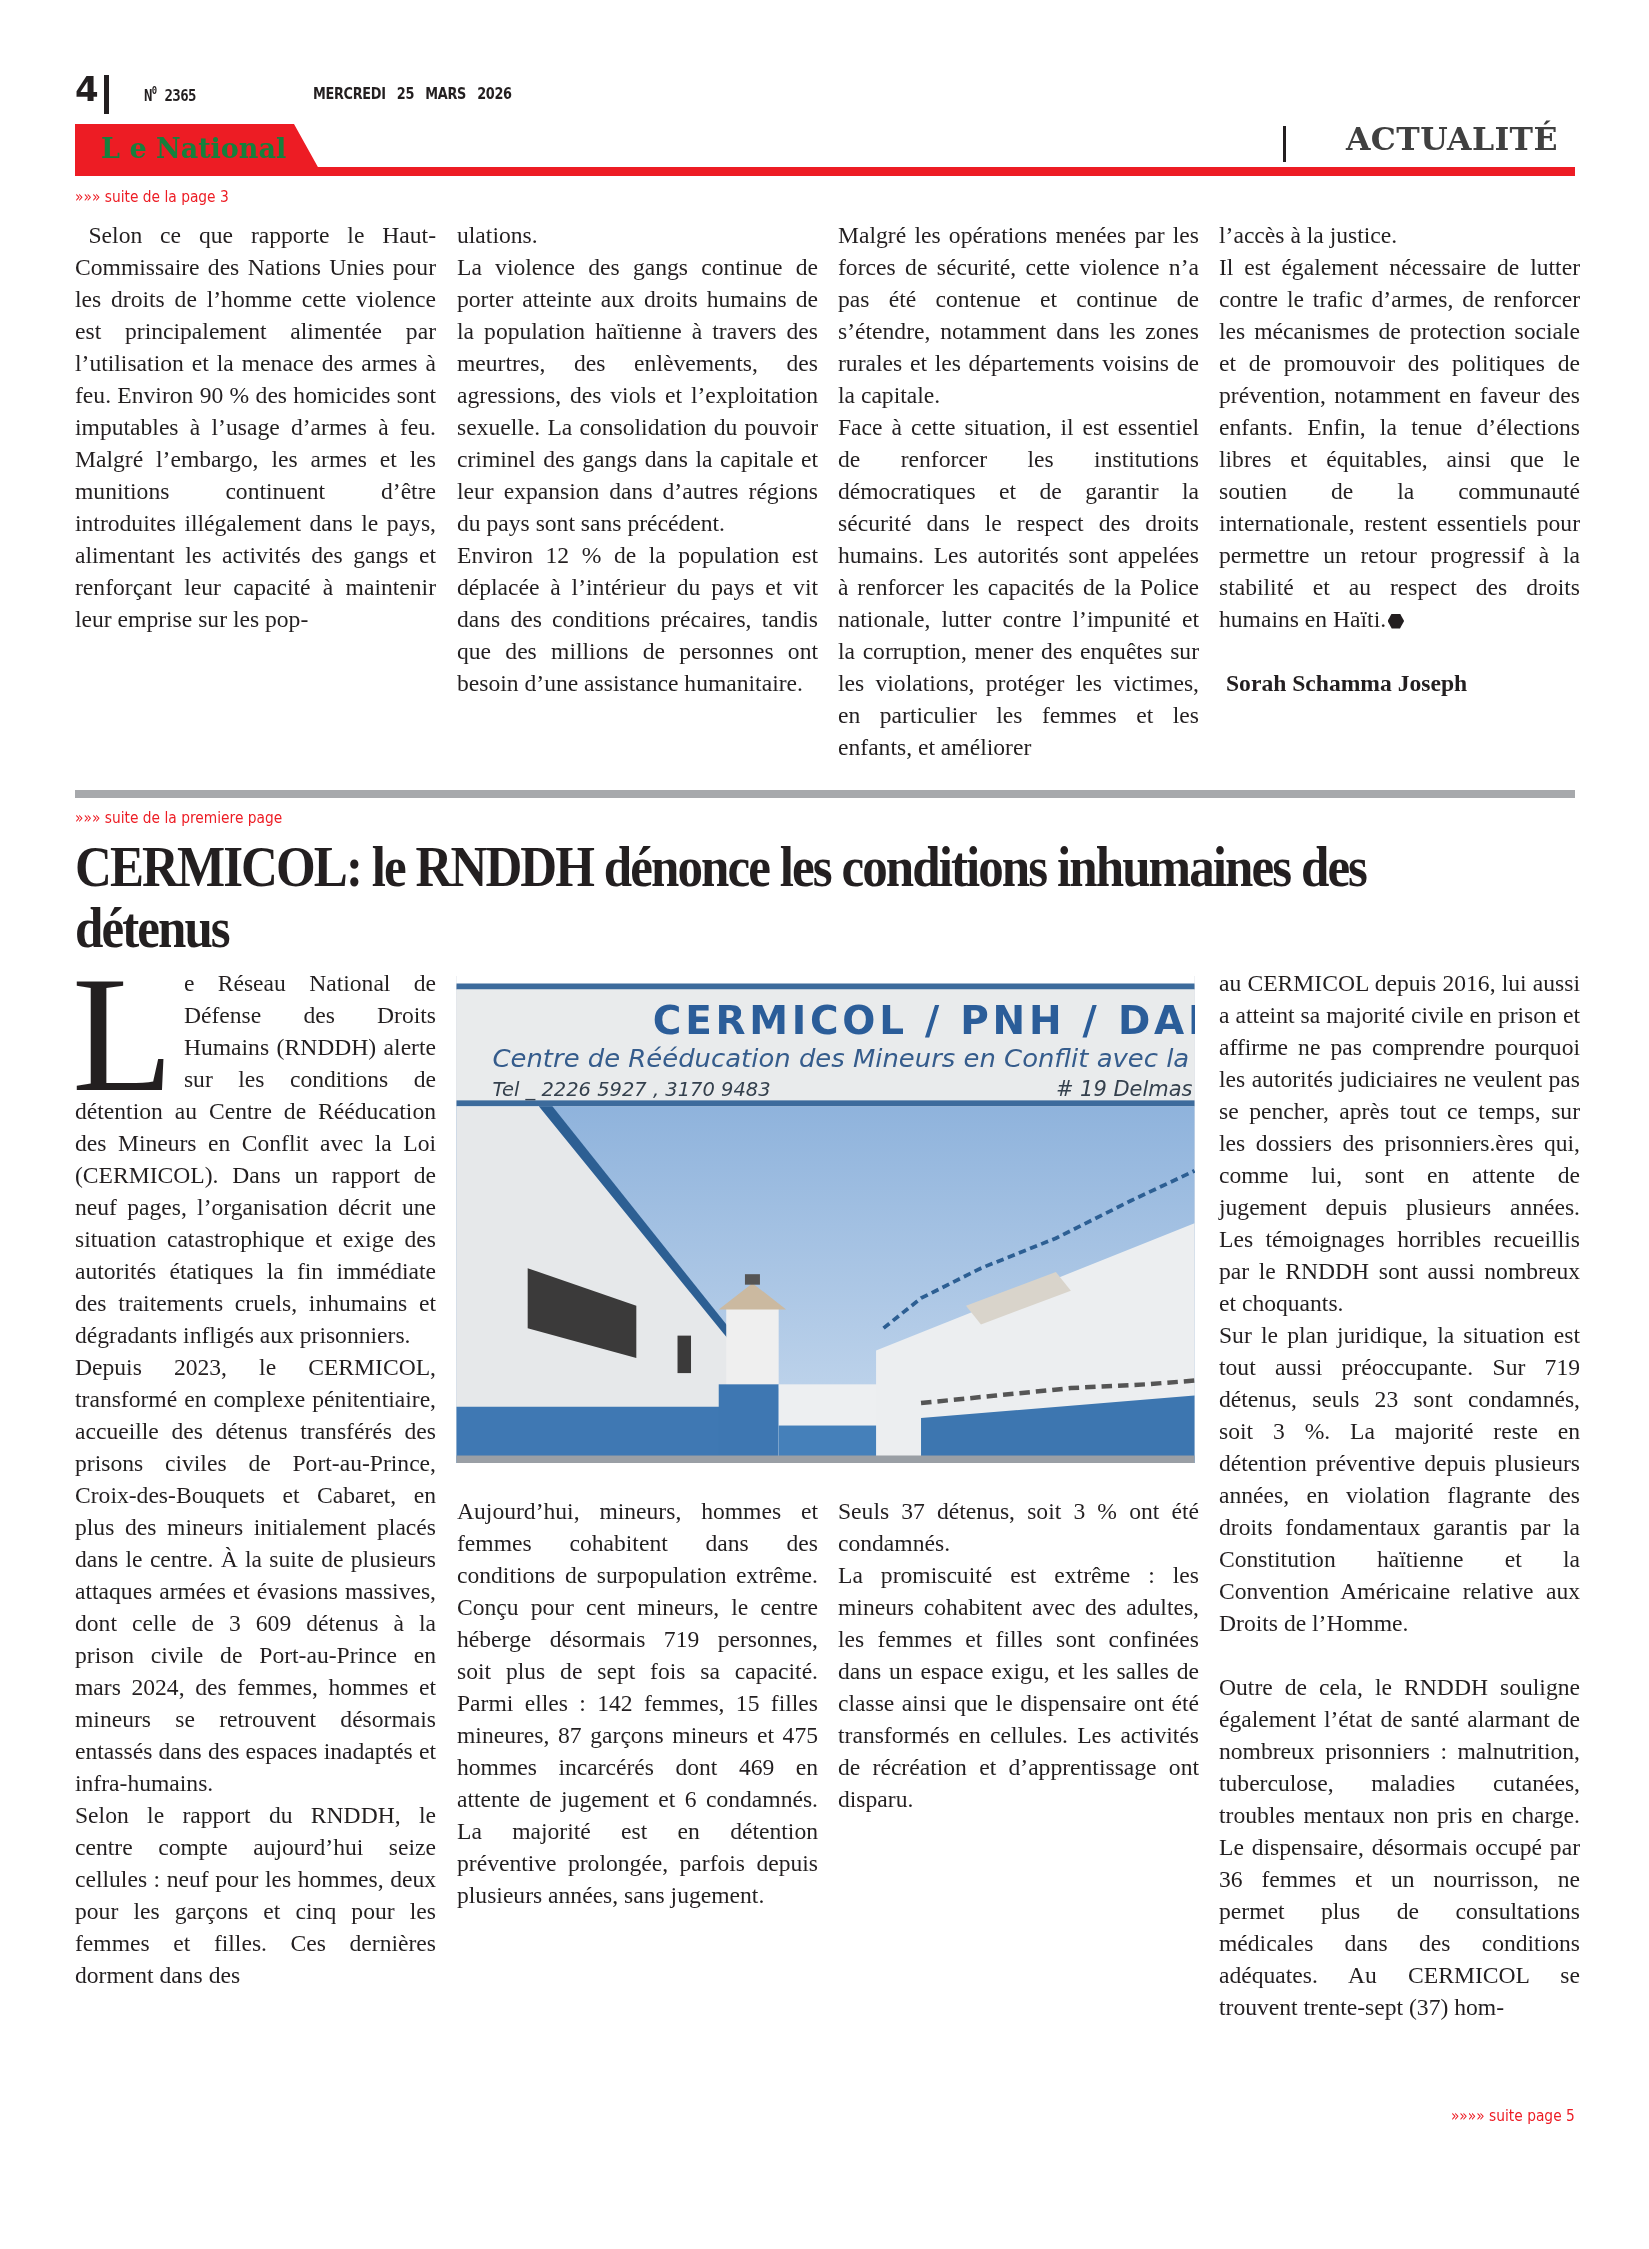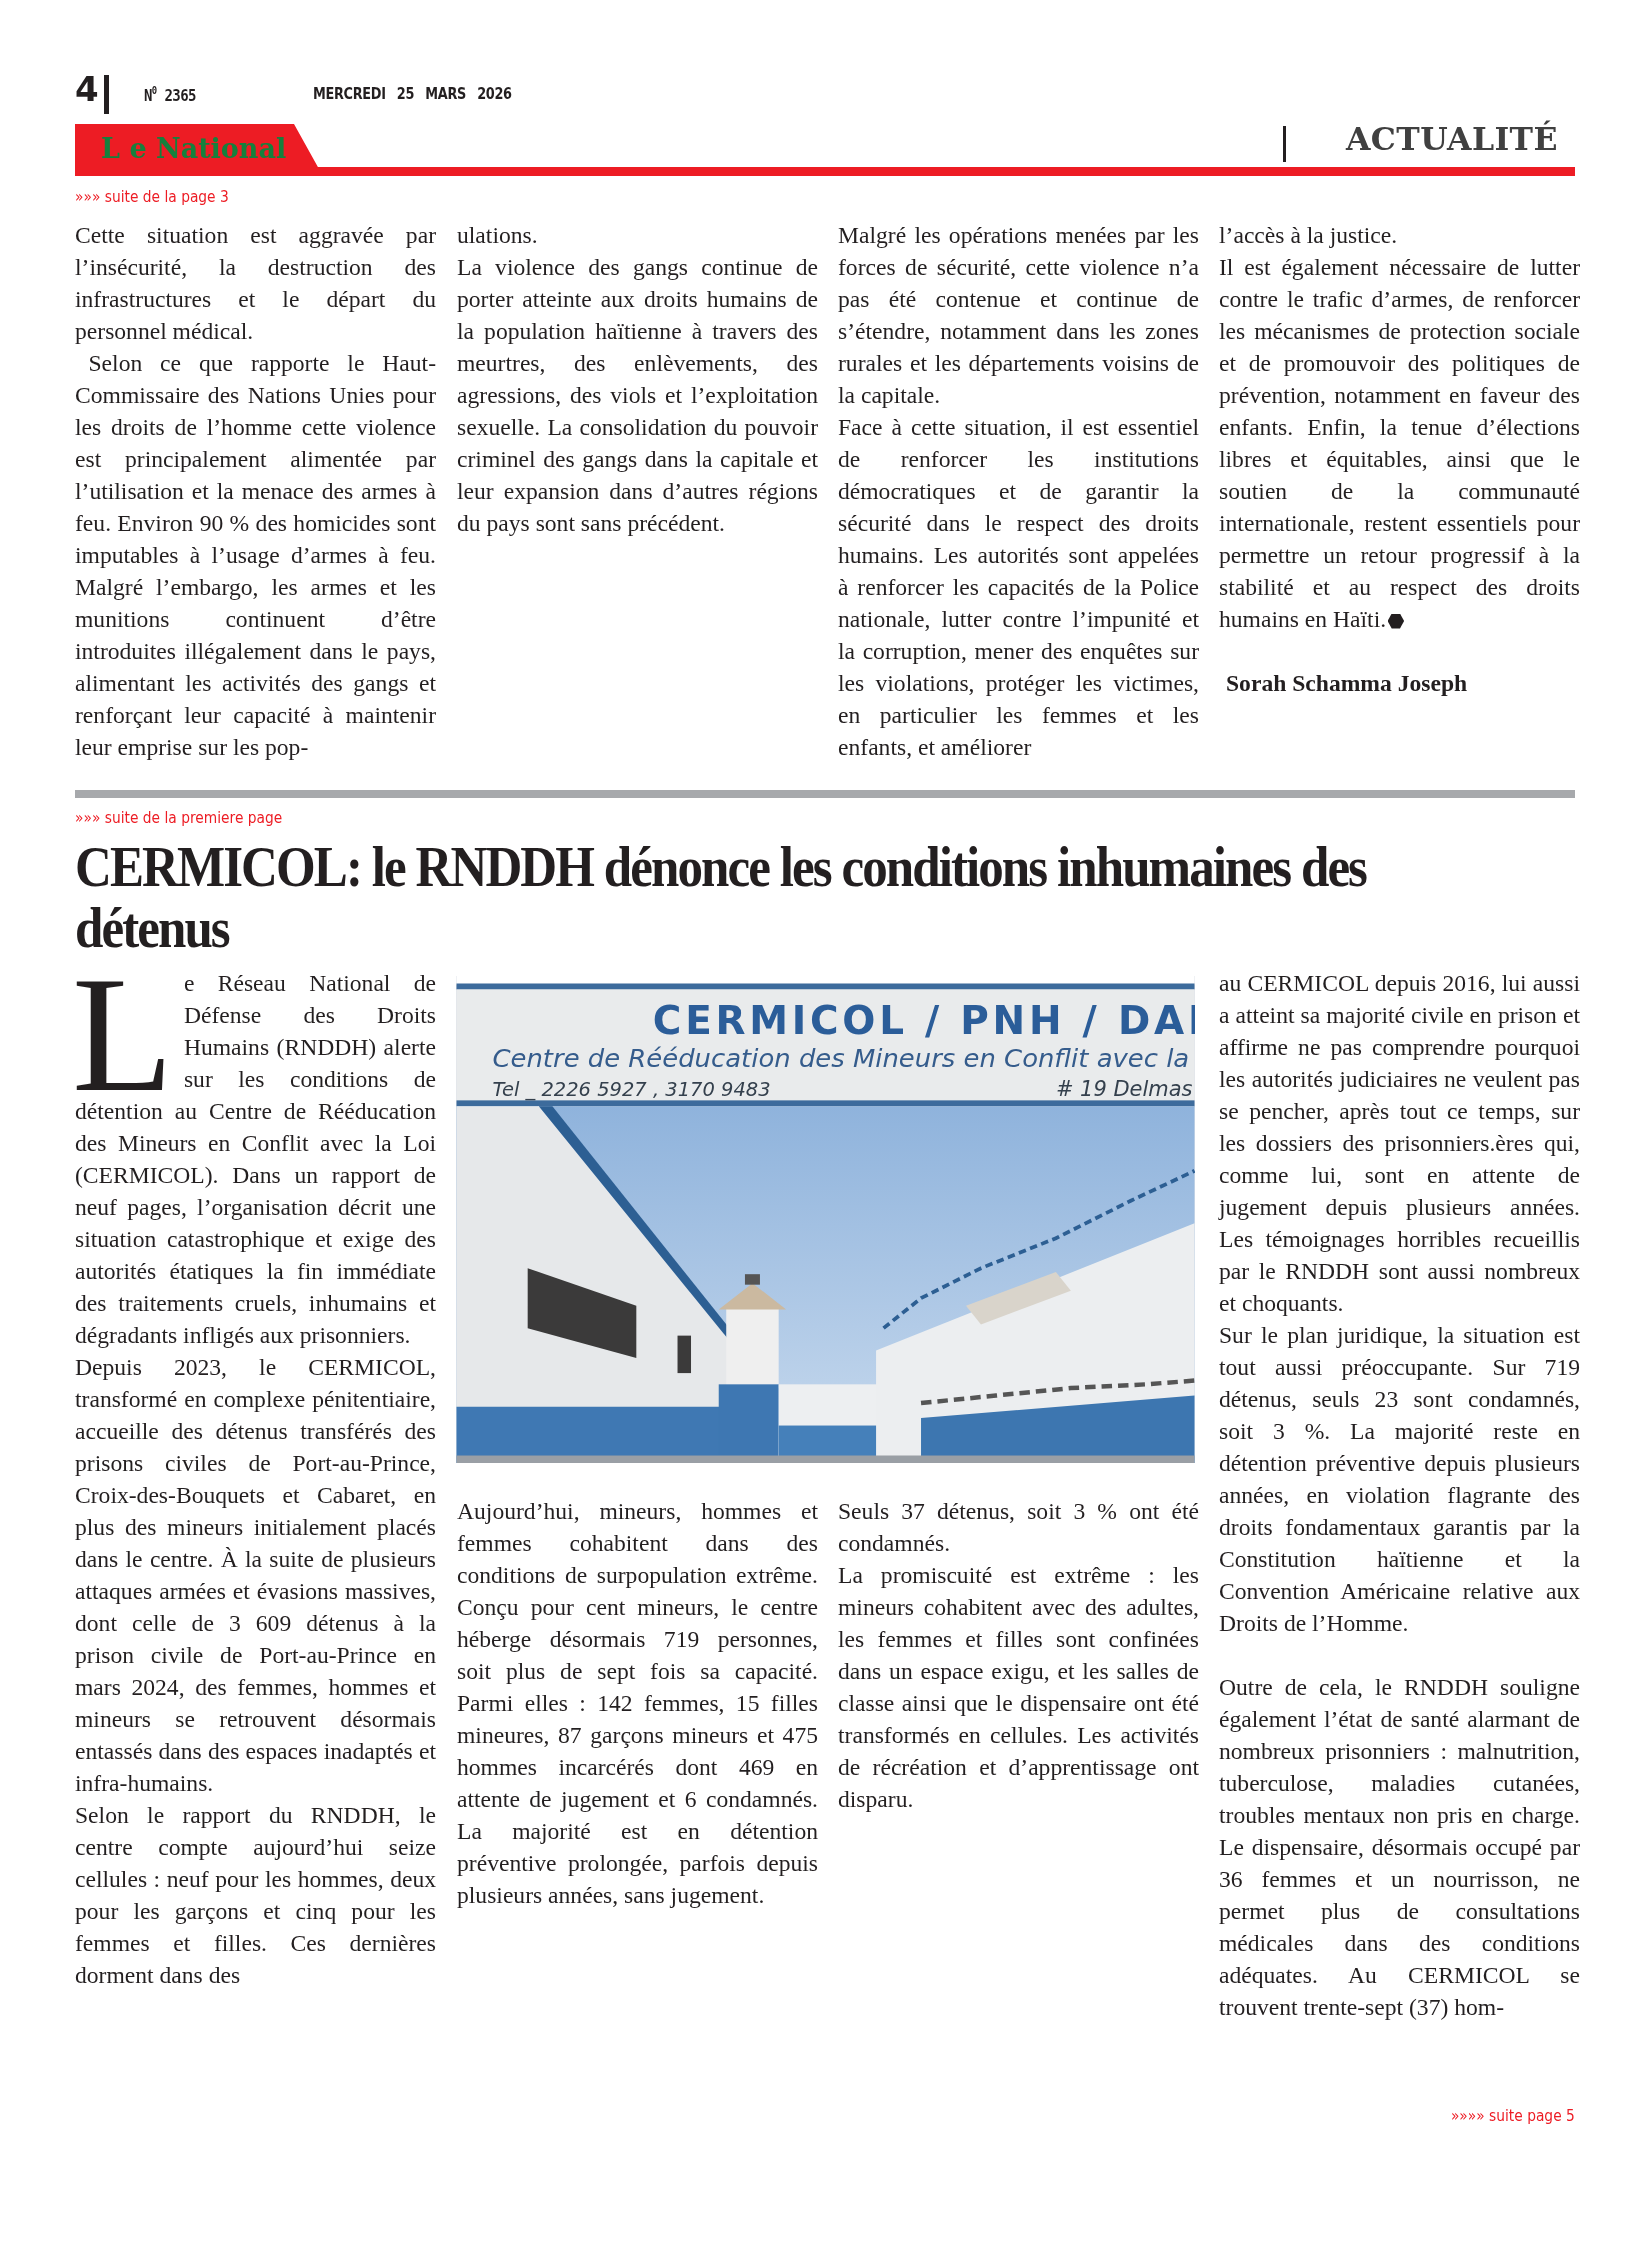--- a/index.html
+++ b/index.html
@@ -66,26 +66,26 @@
   <div id="brand-line"></div>
   <div id="brand-tab"></div>
   <div id="brand-name">L e National</div>
 </div>
 <div id="section-pipe"></div>
 <div id="section-title">ACTUALITÉ</div>
 
 <div id="cont-top" class="continued">»»» suite de la page  3</div>
 
 <div id="col1" class="col">
-  <p>Cette situation est aggravée par l’insécurité, la destruction des infrastructures et le départ du personnel médical.</p>
   <p class="indent">Selon ce que rapporte le Haut-Commissaire des Nations Unies pour les droits de l’homme cette violence est principalement alimentée par l’utilisation et la menace des armes à feu. Environ 90 % des homicides sont imputables à l’usage d’armes à feu. Malgré l’embargo, les armes et les munitions continuent d’être introduites illégalement dans le pays, alimentant les activités des gangs et renforçant leur capacité à maintenir leur emprise sur les pop-</p>
 </div>
 <div id="col2" class="col">
   <p>ulations.</p>
   <p>La violence des gangs continue de porter atteinte aux droits humains de la population haïtienne à travers des meurtres, des enlèvements, des agressions, des viols et l’exploitation sexuelle. La consolidation du pouvoir criminel des gangs dans la capitale et leur expansion dans d’autres régions du pays sont sans précédent.</p>
+  <p>Environ 12 % de la population est déplacée à l’intérieur du pays et vit dans des conditions précaires, tandis que des millions de personnes ont besoin d’une assistance humanitaire.</p>
 </div>
 <div id="col3" class="col">
   <p>Malgré les opérations menées par les forces de sécurité, cette violence n’a pas été contenue et continue de s’étendre, notamment dans les zones rurales et les départements voisins de la capitale.</p>
   <p>Face à cette situation, il est essentiel de renforcer les institutions démocratiques et de garantir la sécurité dans le respect des droits humains. Les autorités sont appelées à renforcer les capacités de la Police nationale, lutter contre l’impunité et la corruption, mener des enquêtes sur les violations, protéger les victimes, en particulier les femmes et les enfants, et améliorer</p>
 </div>
 <div id="col4" class="col">
   <p>l’accès à la justice.</p>
   <p><span>Il est également nécessaire de lutter contre le trafic d’armes, de renforcer les mécanismes de protection sociale et de promouvoir des politiques de prévention, notamment en faveur des enfants. Enfin, la tenue d’élections libres et équitables, ainsi que le soutien de la communauté internationale, restent essentiels pour permettre un retour progressif à la stabilité et au respect des droits humains en Haïti.</span><span class="end-mark"></span></p>
   <p id="byline">Sorah Schamma Joseph</p>
 </div>

